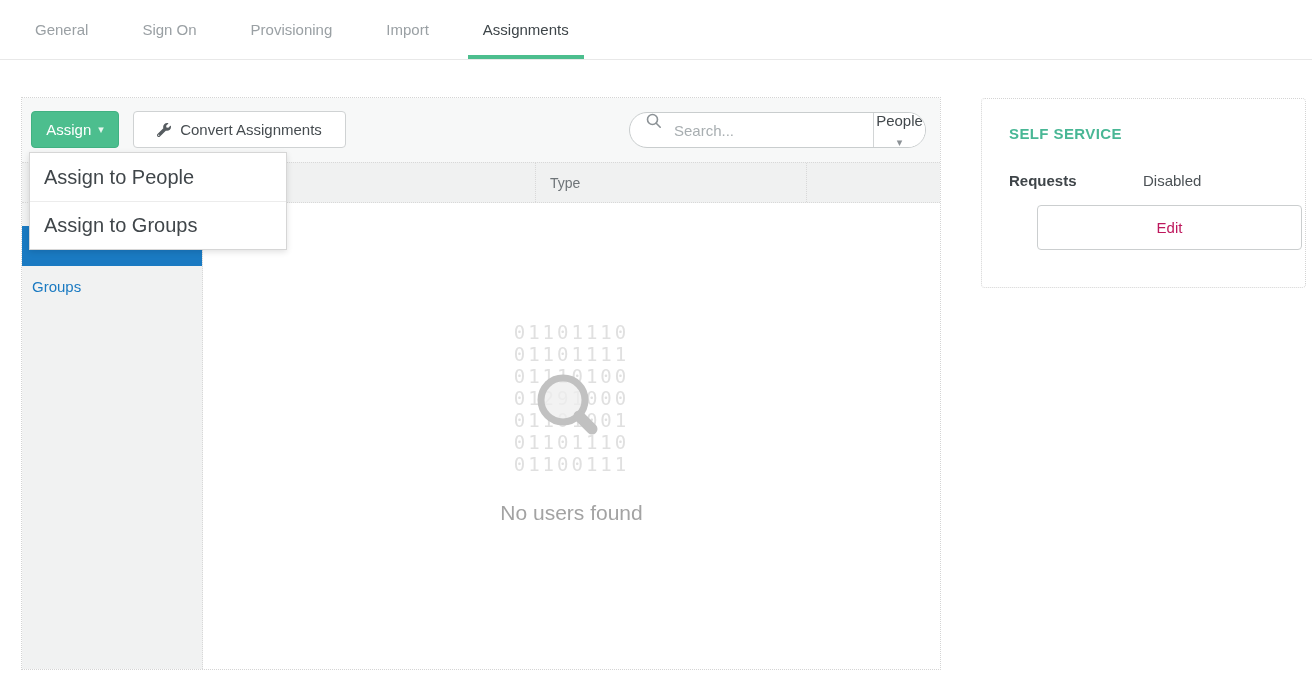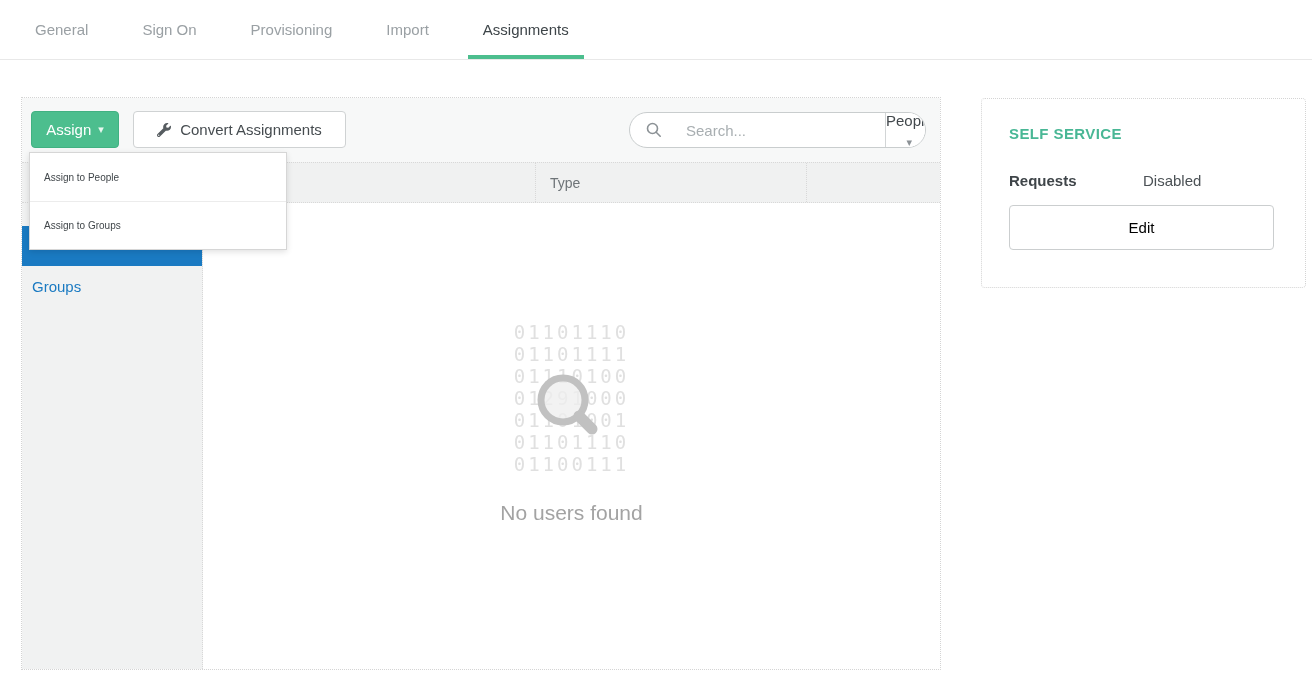--- a/index.html
+++ b/index.html
@@ -22,21 +22,21 @@
   .btn { display:inline-flex; align-items:center; justify-content:center;
          font-size:15px; border-radius:4px; cursor:pointer; }
   .assign-btn { position:absolute; left:9px; top:13px; width:88px; height:37px;
                 background:#4cbe8e; border:1px solid #41b182; color:#fff; gap:7px; }
   .assign-btn .caret { font-size:11px; color:#e8f7ef; }
   .convert-btn { position:absolute; left:111px; top:13px; width:213px; height:37px;
                  background:#fff; border:1px solid #cfd2d3; color:#464c50; gap:9px; }
   .search-combo { position:absolute; left:607px; top:14px; width:297px; height:36px;
                   border:1px solid #c9cdce; border-radius:18px; background:#fff;
                   display:flex; overflow:hidden; }
-  .search-field { flex:1; display:flex; align-items:center; padding-left:16px; gap:24px; }
+  .search-field { flex:1; display:flex; padding-left:16px; gap:12px; }
   .search-field input { border:none; outline:none; flex:1; font-size:15px; color:#42484c;
                         font-family:"Liberation Sans", sans-serif; background:transparent; }
   .search-field input::placeholder { color:#a8aeb1; }
   .scope-btn { width:89px; border-left:1px solid #d2d5d6; display:flex; align-items:center;
                justify-content:center; gap:7px; font-size:15px; color:#42484c; cursor:pointer;
                background:#fff;flex-direction:column; }
   .scope-btn .caret { font-size:11px; color:#8c9296; }
 
   .table-header { position:relative; height:41px; background:#f0f1f1;
                   border-top:1px dotted #d8d8d8; border-bottom:1px dotted #d8d8d8; }
@@ -58,34 +58,34 @@
   .binary-line { font-family:"DejaVu Sans Mono", monospace; font-size:19px;
                  line-height:22px; letter-spacing:3px; color:#e0e0e0; }
   .empty-message { margin-top:26px; font-size:21px; color:#a3a3a3; }
   .magnifier { position:absolute; left:320px; top:157px; }
 
   
   .assign-menu { position:absolute; left:29px; top:152px; width:258px; z-index:20;
                  background:#fff; border:1px solid #d6d6d6;
                  box-shadow:0 2px 6px rgba(0,0,0,0.12); }
   .assign-menu .menu-item { height:48px; display:flex; align-items:center;
-                            padding-left:14px; font-size:10px; color:#40464a; cursor:pointer; }
+                            padding-left:14px; font-size:20px; color:#40464a; cursor:pointer; }
   .assign-menu .menu-item + .menu-item { border-top:1px solid #ececec; }
 
   
   .self-service { position:absolute; left:981px; top:98px; width:325px; height:190px;
                   background:#fff; border:1px dotted #d4d4d4; border-radius:4px;
                   padding:26px 27px 0 27px; }
   .ss-title { font-size:15px; font-weight:600; letter-spacing:0.4px; color:#49b795; }
   .ss-row { margin-top:30px; display:flex; font-size:15px; }
   .ss-label { width:134px; font-weight:bold; color:#3f4549; }
   .ss-value { color:#4b5155; }
   .edit-btn { margin-top:16px; width:265px; height:45px; background:#fff;
-              border:1px solid #cbcecf; border-radius:4px; font-size:15px; color:#000000;
-              display:flex; align-items:center; justify-content:center; cursor:pointer; }
+              border:1px solid #cbcecf; border-radius:4px; font-size:15px; color:#be185d;
+              display:flex; align-items:center; justify-content:center; cursor:pointer;margin-left:28px; }
 </style>
 </head>
 <body>
 
 <div class="tabs-bar">
   <div class="tab">General</div>
   <div class="tab">Sign On</div>
   <div class="tab">Provisioning</div>
   <div class="tab">Import</div>
   <div class="tab active">Assignments</div>

